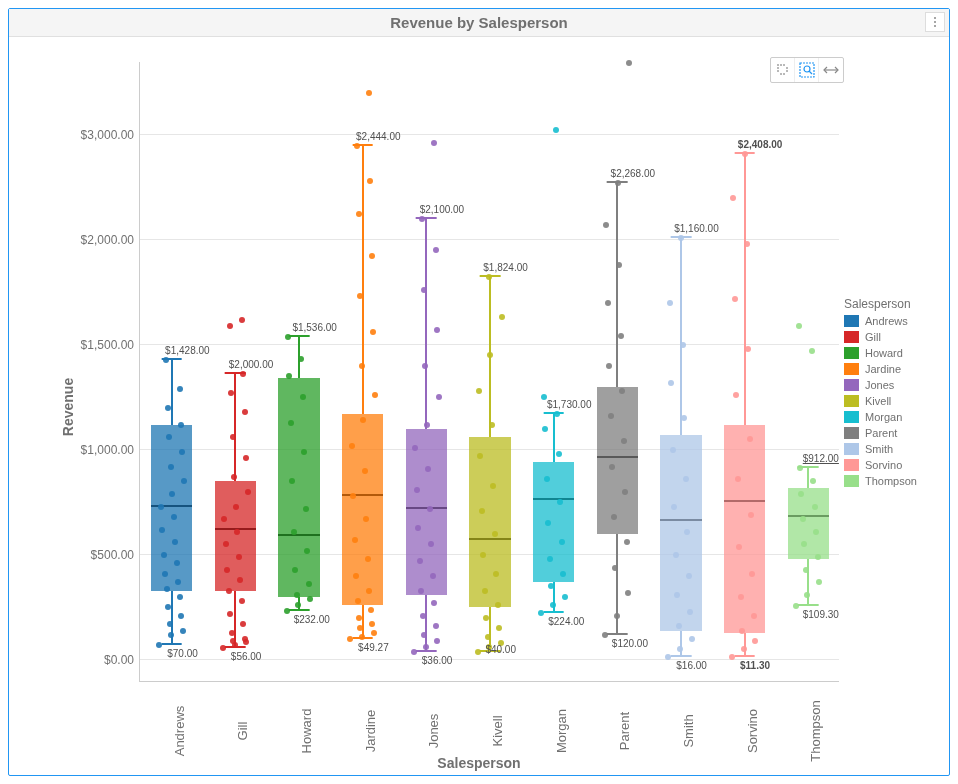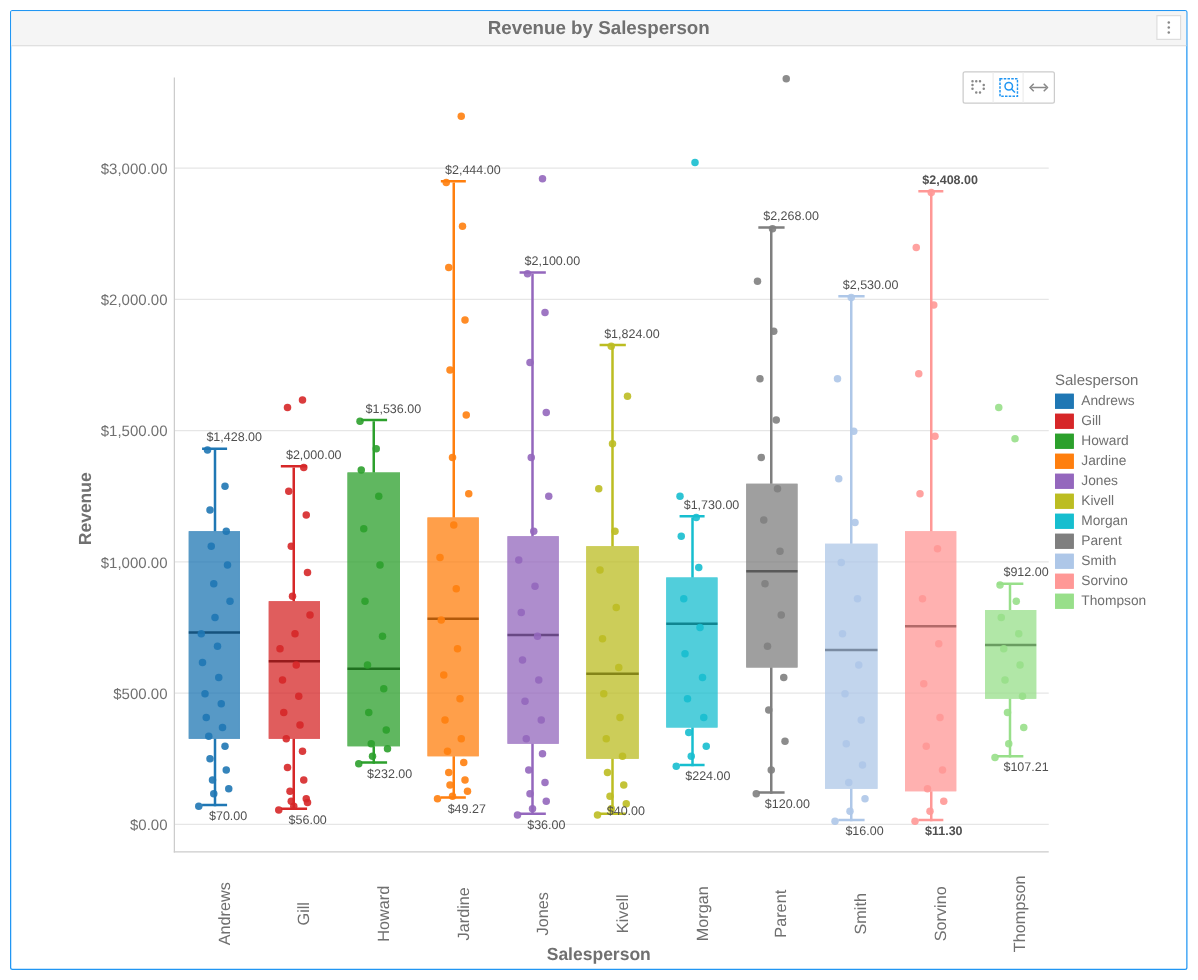--- a/index.html
+++ b/index.html
@@ -547,21 +547,21 @@
           <div class="point" style="left: 15.47px; bottom: 126.102px; background: rgb(174, 199, 232);"></div>
           <div class="point" style="left: 27.1345px; bottom: 149.22px; background: rgb(174, 199, 232);"></div>
           <div class="point" style="left: 13.9809px; bottom: 174.441px; background: rgb(174, 199, 232);"></div>
           <div class="point" style="left: 25.6455px; bottom: 201.763px; background: rgb(174, 199, 232);"></div>
           <div class="point" style="left: 12.4918px; bottom: 231.186px; background: rgb(174, 199, 232);"></div>
           <div class="point" style="left: 24.1564px; bottom: 262.712px; background: rgb(174, 199, 232);"></div>
           <div class="point" style="left: 11.0027px; bottom: 298.441px; background: rgb(174, 199, 232);"></div>
           <div class="point" style="left: 22.6673px; bottom: 336.271px; background: rgb(174, 199, 232);"></div>
           <div class="point" style="left: 9.51364px; bottom: 378.305px; background: rgb(174, 199, 232);"></div>
           <div class="point" style="left: 21.1782px; bottom: 443.458px; background: rgb(174, 199, 232);"></div>
-          <div class="annotation" style="bottom: 447.458px;">$2,530.00</div>
+          <div class="annotation" style="bottom: 447.458px;">$1,160.00</div>
           <div class="annotation" style="bottom: 10.3797px;">$16.00</div>
         </div>
         <div class="x-tick-label" style="left: 540.909px;">Smith</div>
         <div class="boxplot" style="left: 583.864px; width: 41.3636px; height: 620px; font-weight: bold;">
           <div class="whisker" style="bottom: 24.1695px; height: 24.1695px; background: rgb(255, 152, 150);"></div>
           <div class="whisker" style="bottom: 256.407px; height: 270.698px; background: rgb(255, 152, 150);"></div>
           <div class="whisker-cap" style="bottom: 24.1695px; background: rgb(255, 152, 150);"></div>
           <div class="whisker-cap" style="bottom: 527.105px; background: rgb(255, 152, 150);"></div>
           <div class="box" style="bottom: 48.339px; height: 208.068px; background: rgb(255, 152, 150); border-color: rgb(255, 152, 150);"></div>
           <div class="median-line" style="bottom: 178.644px; background: rgb(255, 152, 150); filter: brightness(0.7);"></div>
@@ -600,22 +600,22 @@
           <div class="point" style="left: 30.1127px; bottom: 124px; background: rgb(152, 223, 138);"></div>
           <div class="point" style="left: 16.9591px; bottom: 136.61px; background: rgb(152, 223, 138);"></div>
           <div class="point" style="left: 28.6236px; bottom: 149.22px; background: rgb(152, 223, 138);"></div>
           <div class="point" style="left: 15.47px; bottom: 161.831px; background: rgb(152, 223, 138);"></div>
           <div class="point" style="left: 27.1345px; bottom: 174.441px; background: rgb(152, 223, 138);"></div>
           <div class="point" style="left: 13.9809px; bottom: 187.051px; background: rgb(152, 223, 138);"></div>
           <div class="point" style="left: 25.6455px; bottom: 199.661px; background: rgb(152, 223, 138);"></div>
           <div class="point" style="left: 12.4918px; bottom: 212.692px; background: rgb(152, 223, 138);"></div>
           <div class="point" style="left: 24.1564px; bottom: 329.966px; background: rgb(152, 223, 138);"></div>
           <div class="point" style="left: 11.0027px; bottom: 355.186px; background: rgb(152, 223, 138);"></div>
-          <div class="annotation" style="bottom: 216.692px;">$912.00</div>
-          <div class="annotation" style="bottom: 60.8203px;">$107.21</div>
+          <div class="annotation" style="bottom: 216.692px; text-decoration: underline;">$912.00</div>
+          <div class="annotation" style="bottom: 60.8203px;">$109.30</div>
         </div>
         <div class="x-tick-label" style="left: 668.182px;">Thompson</div>
       </div>
 
     <div class="x-axis-title">Salesperson</div>
 
     <div class="legend">
       <div class="legend-title">Salesperson</div>
       <div id="legend-items">
           <div class="legend-item">

